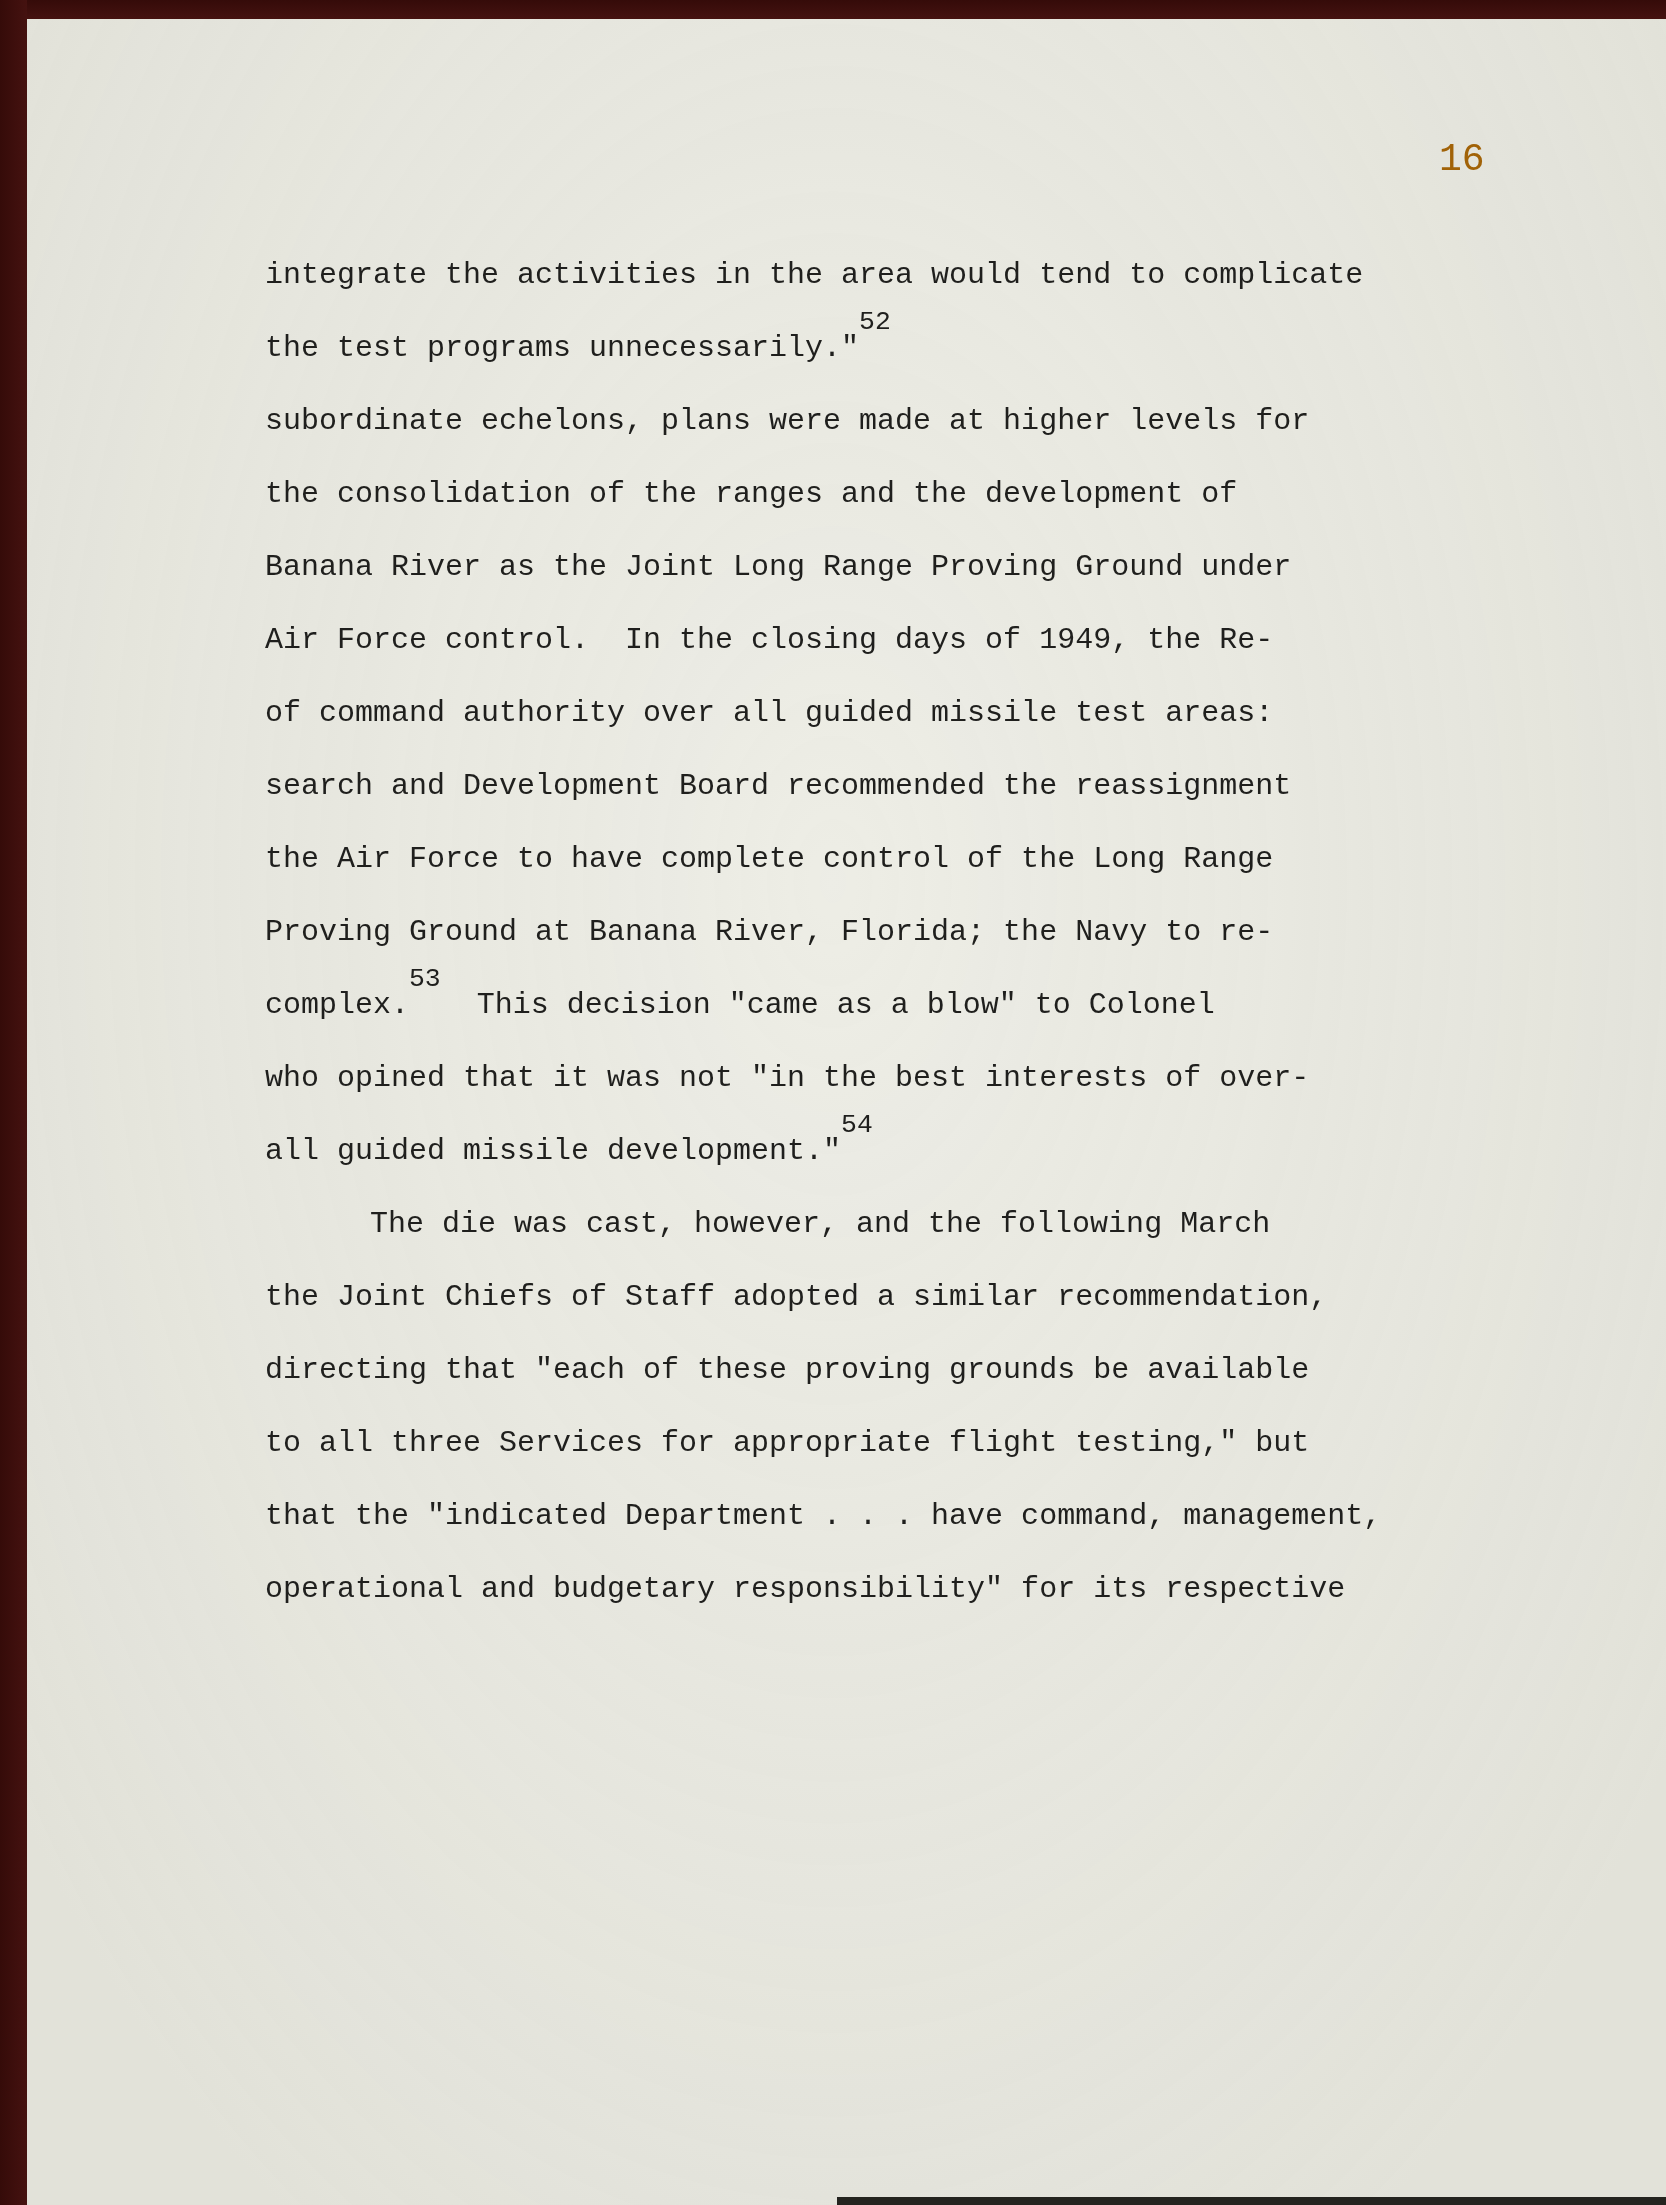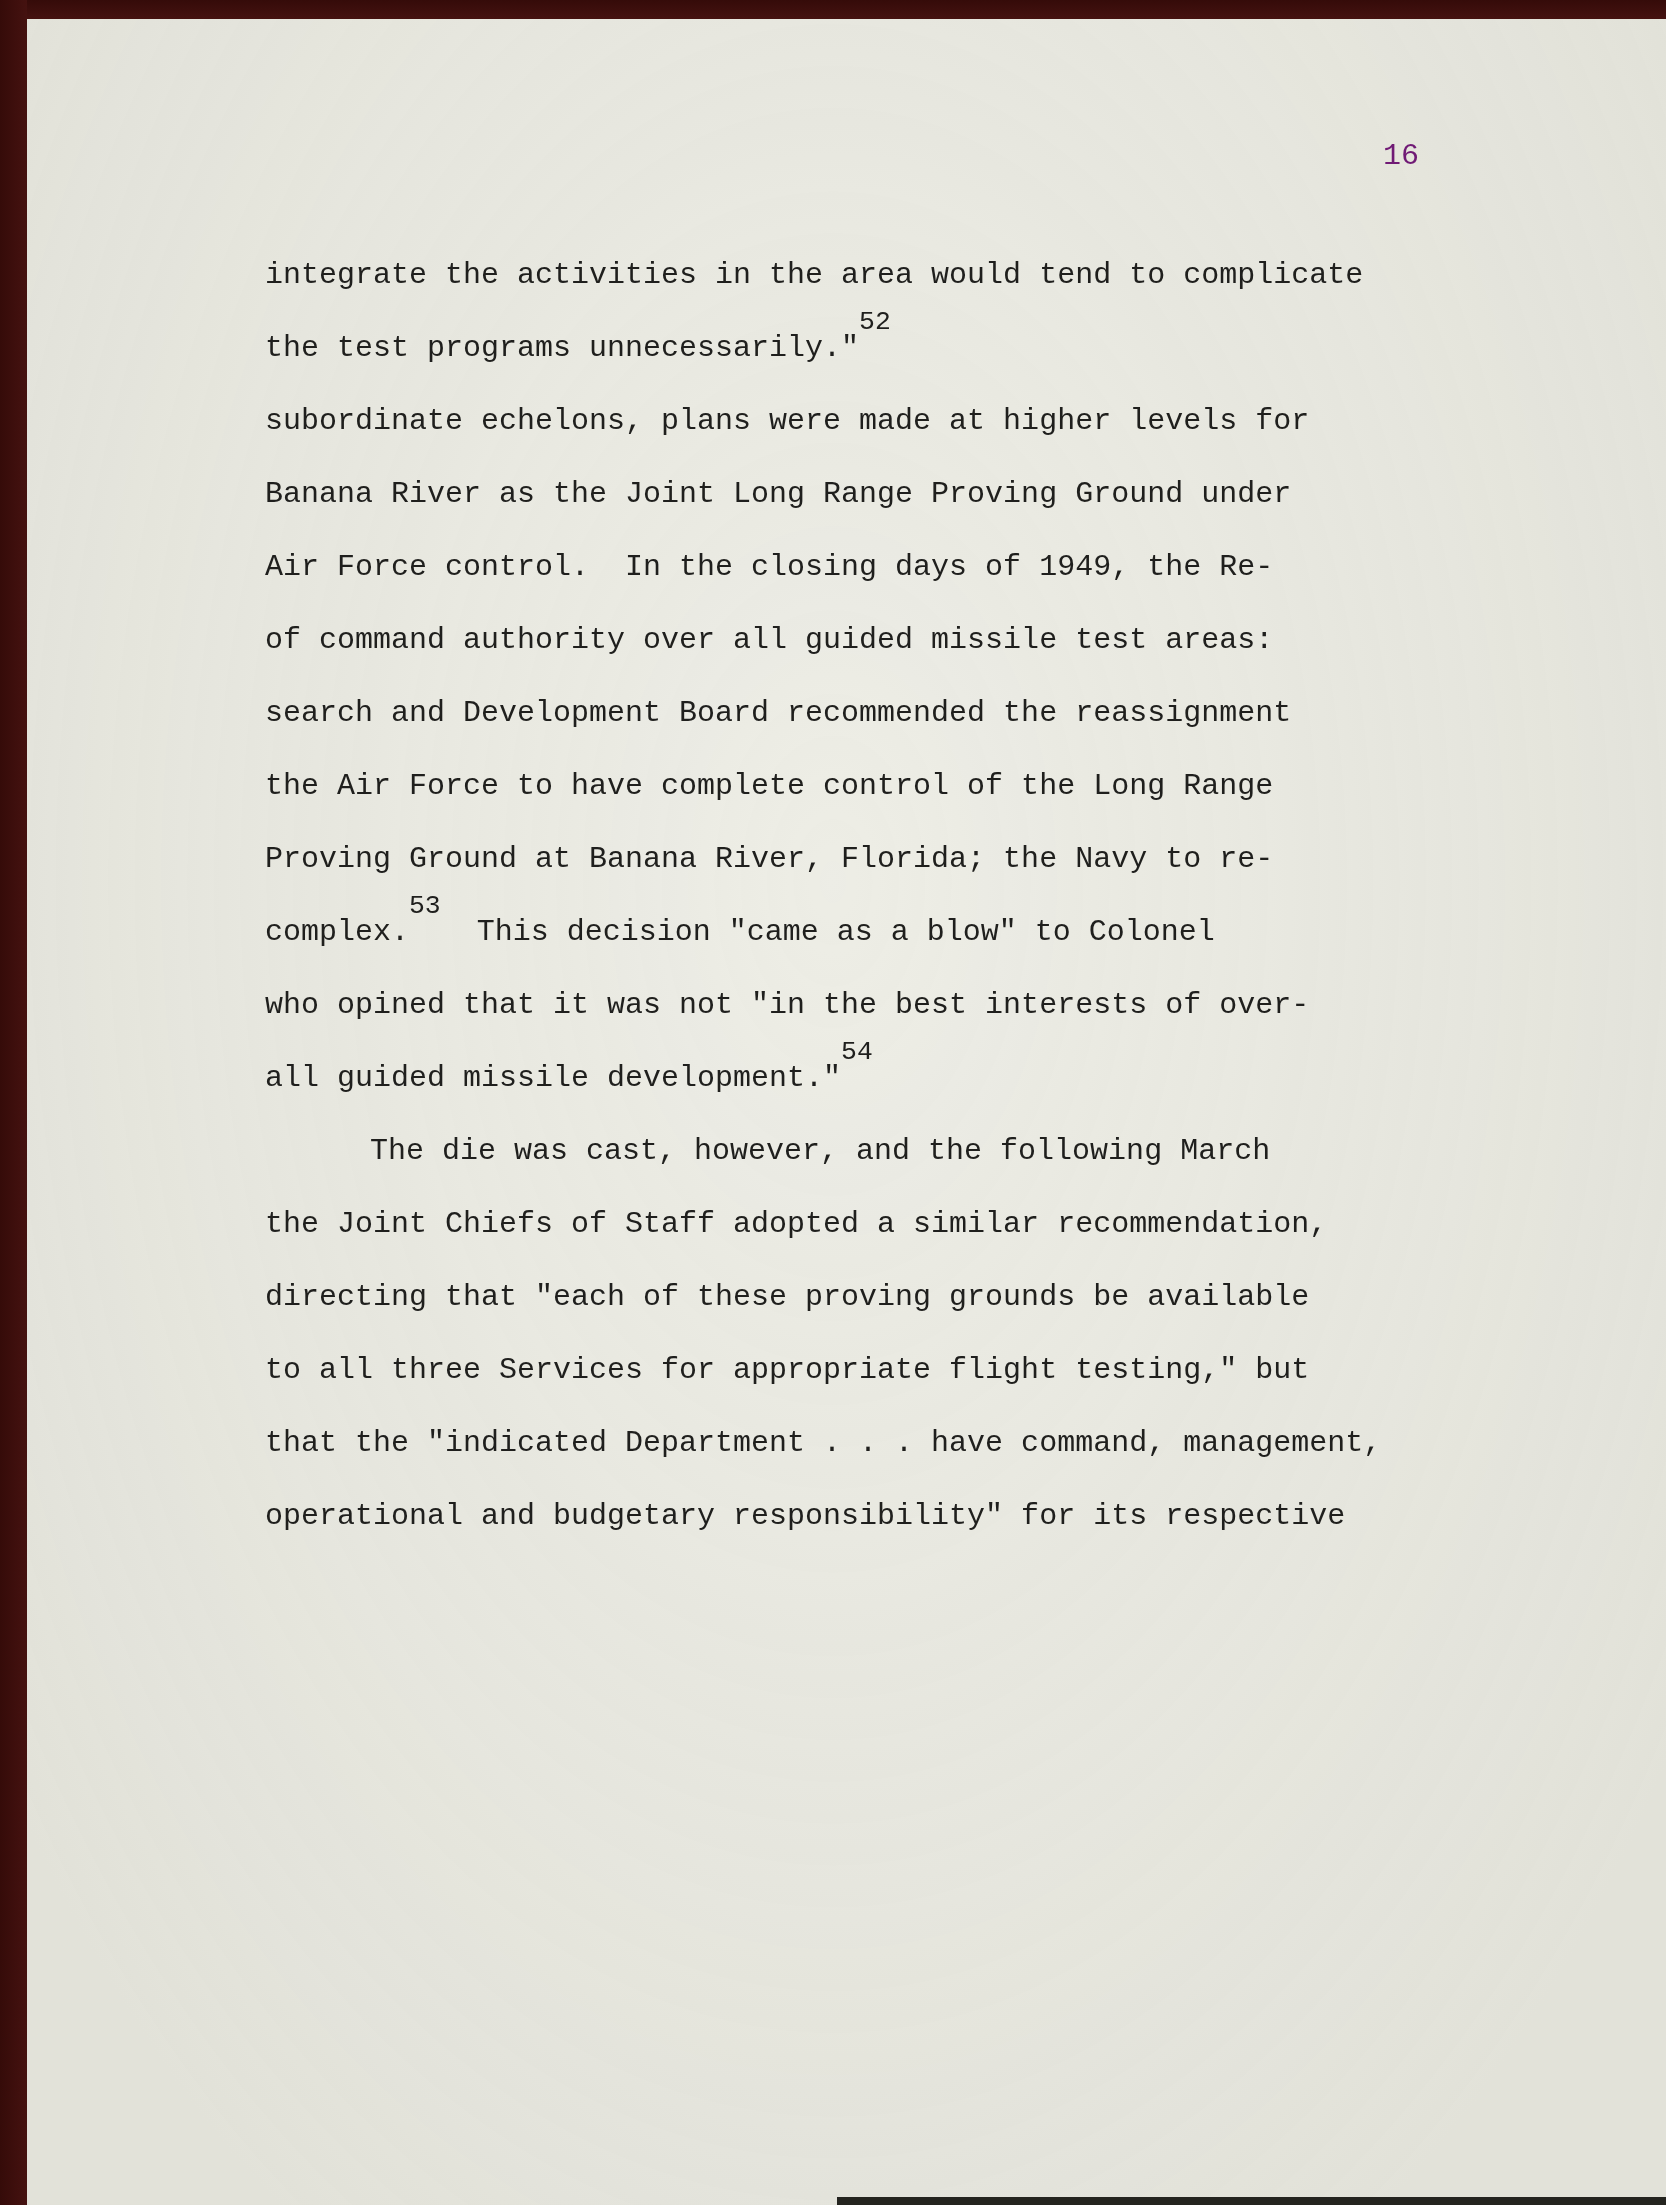--- a/index.html
+++ b/index.html
@@ -33,25 +33,25 @@
   }
   .border-bottom {
     position: absolute;
     right: 0; bottom: 0;
     width: 830px;
     height: 7.8px;
     background: #24241f;
   }
   .page-number {
     position: absolute;
-    left: 1383px;
+    left: 1439px;
     top: 141px;
-    font-size: 30px;
+    font-size: 38px;
     line-height: 1;
-    color: #701a75;
+    color: #a16207;
   }
   .text-block {
     position: absolute;
     left: 265px;
     top: 239px;
     width: 1225px;
     font-size: 30px;
   }
   .line {
     height: 73px;
@@ -74,20 +74,21 @@
 <div class="border-top"></div>
 <div class="border-left"></div>
 <div class="border-bottom"></div>
 
 <div class="page-number">16</div>
 
 <div class="text-block">
     <div class="line"><span>integrate the activities in the area would tend to complicate</span></div>
     <div class="line"><span>the test programs unnecessarily."</span><sup>52</sup></div>
     <div class="line"><span>subordinate echelons, plans were made at higher levels for</span></div>
+    <div class="line"><span>the consolidation of the ranges and the development of</span></div>
     <div class="line"><span>Banana River as the Joint Long Range Proving Ground under</span></div>
     <div class="line"><span>Air Force control.  In the closing days of 1949, the Re-</span></div>
     <div class="line"><span>of command authority over all guided missile test areas:</span></div>
     <div class="line"><span>search and Development Board recommended the reassignment</span></div>
     <div class="line"><span>the Air Force to have complete control of the Long Range</span></div>
     <div class="line"><span>Proving Ground at Banana River, Florida; the Navy to re-</span></div>
     <div class="line"><span>complex.</span><sup>53</sup><span>  This decision "came as a blow" to Colonel</span></div>
     <div class="line"><span>who opined that it was not "in the best interests of over-</span></div>
     <div class="line"><span>all guided missile development."</span><sup>54</sup></div>
     <div class="line indent"><span>The die was cast, however, and the following March</span></div>

